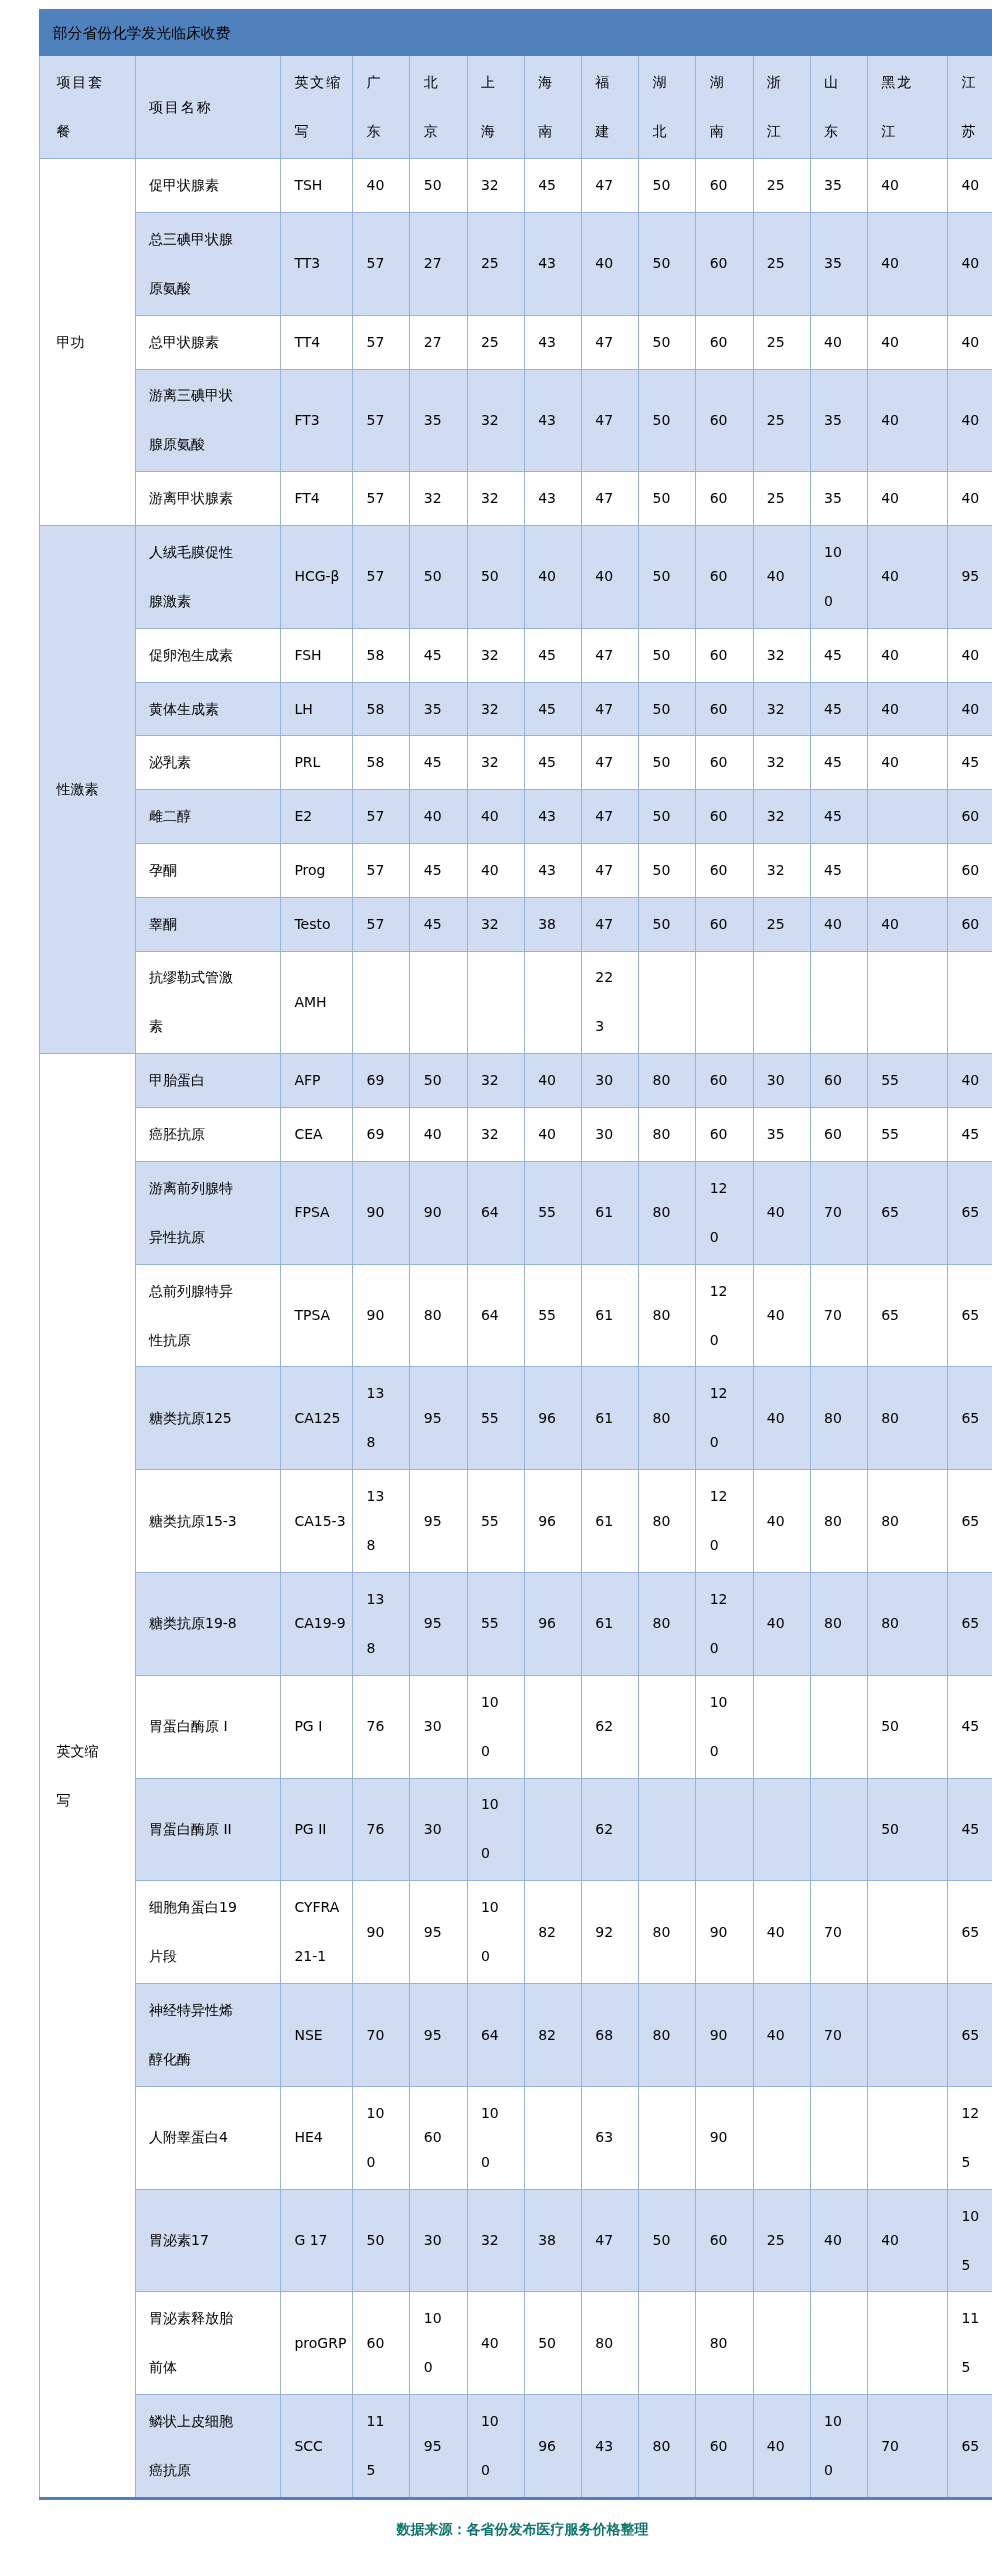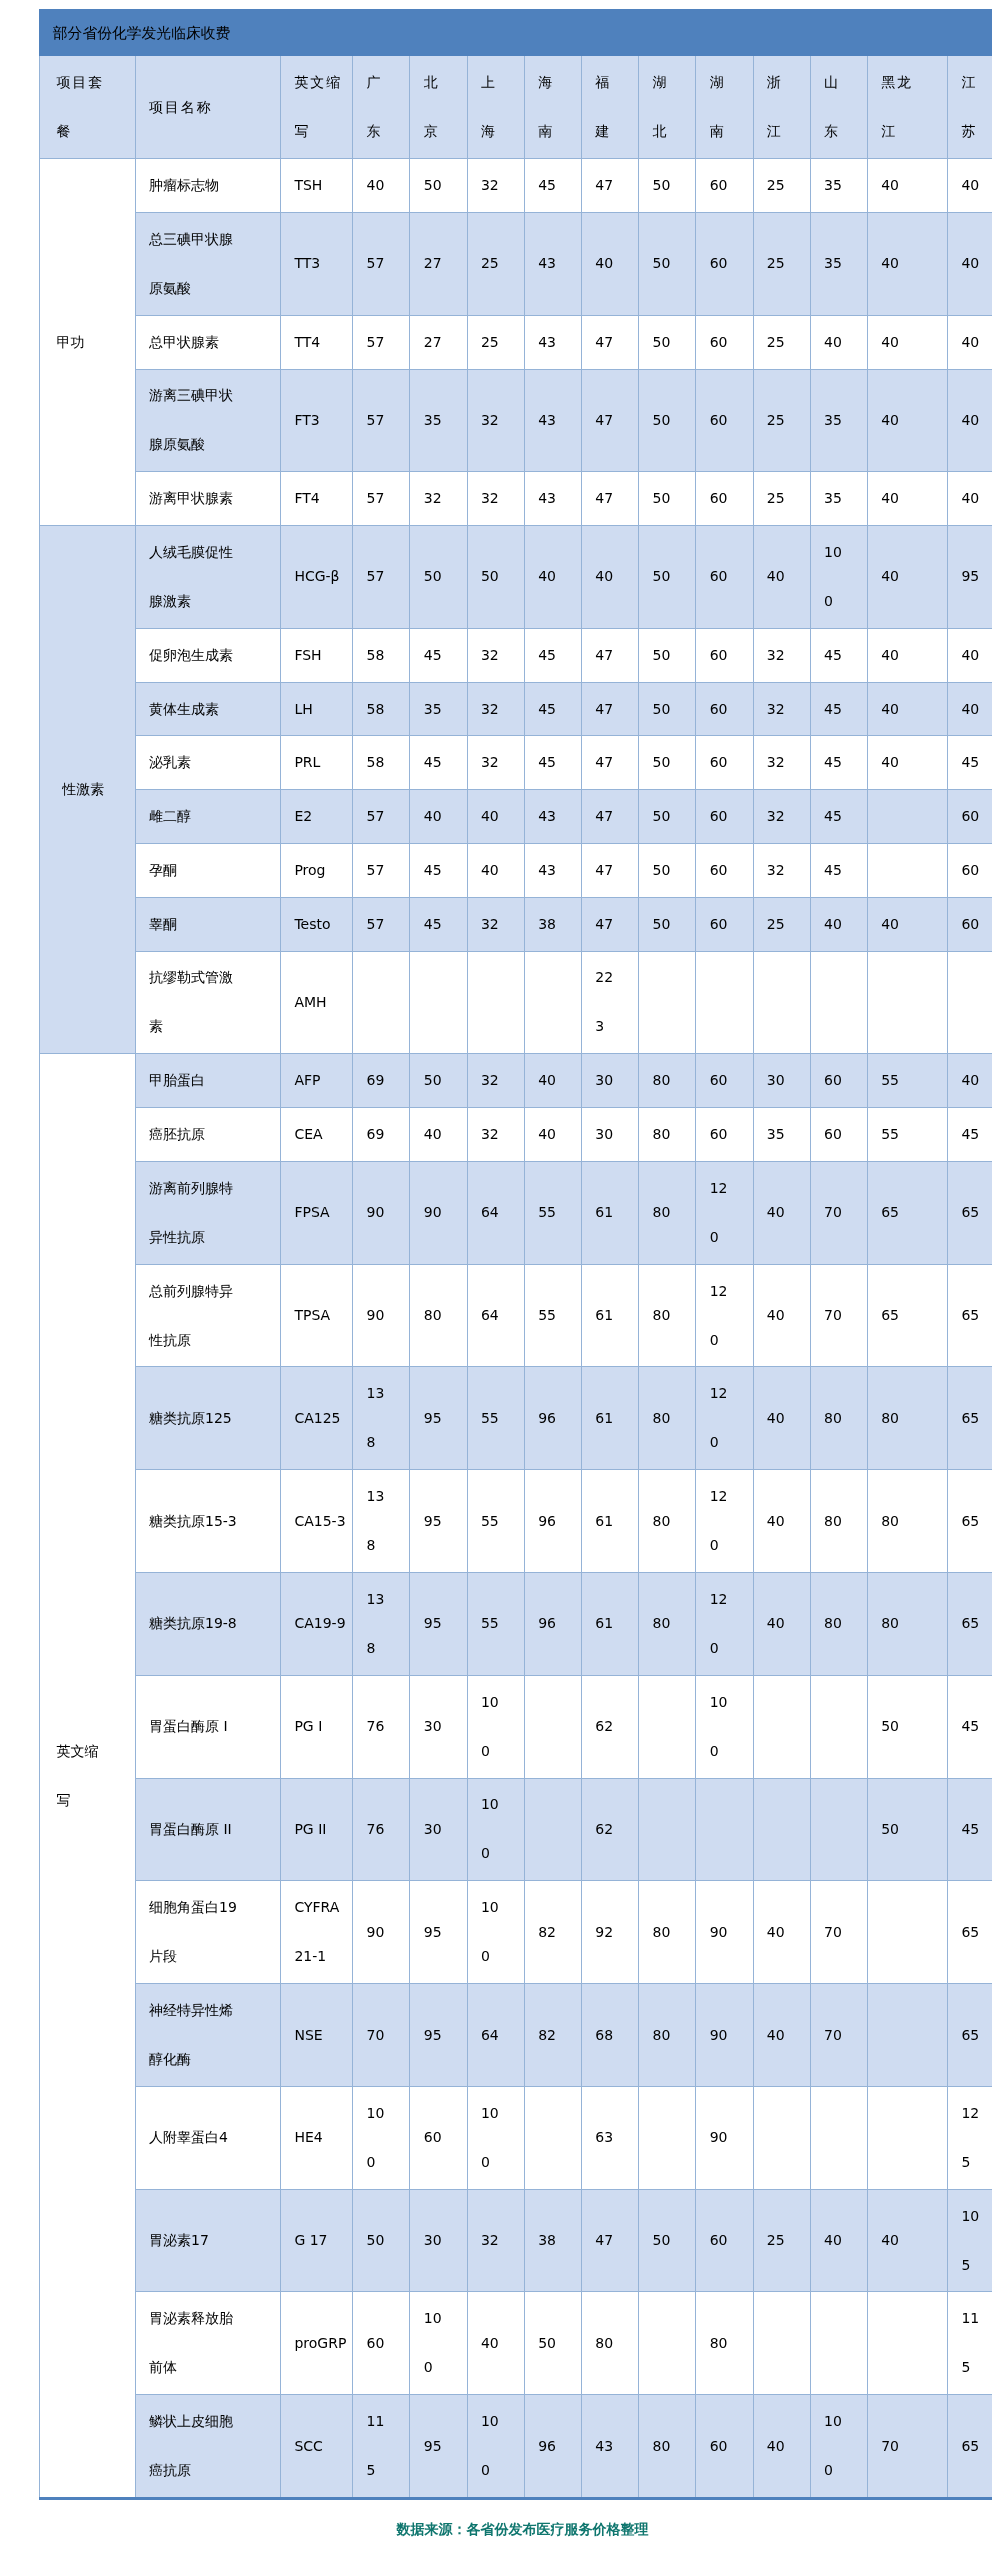--- a/index.html
+++ b/index.html
@@ -10,21 +10,21 @@
   td,th{border:1px solid #95B3D7;vertical-align:middle;text-align:left;
     word-break:break-all;font-size:14px;line-height:49px;font-weight:normal;
     padding:1.9px 23px 1.9px 13.3px;box-sizing:border-box;}
   tr.title-row td{background:#4F81BD;color:#000;font-size:14.8px;line-height:23px;
     padding:11.4px 9.5px 11.4px 12.4px;border-color:#4F81BD;word-break:normal;}
   tr.head-row th{background:#CFDCF1;letter-spacing:1.9px;}
   tr.plain td{background:#ffffff;}
   tr.band td{background:#CFDCF1;}
   td.gcell,th.gcell{padding-right:30.5px;padding-left:16px;}
   td.gwhite{background:#ffffff !important;}
-  td.gblue{background:#CFDCF1 !important;text-align:right;}
+  td.gblue{background:#CFDCF1 !important;}
   td.name,th.name{padding-right:40px;}
   td.abbr,th.abbr{padding-right:5px;}
   .src-note{width:966px;text-align:center;margin-top:21px;font-size:14px;
     font-weight:bold;color:#0f766e;}
 </style>
 </head>
 <body>
 
 <div class="page">
   <table>
@@ -59,21 +59,21 @@
           <th class="num">福建</th>
           <th class="num">湖北</th>
           <th class="num">湖南</th>
           <th class="num">浙江</th>
           <th class="num">山东</th>
           <th class="hlj">黑龙江</th>
           <th class="num">江苏</th>
         </tr>
     <tr class="plain">
           <td rowspan="5" class="gcell gwhite">甲功</td>
-          <td class="name">肿瘤标志物</td>
+          <td class="name">促甲状腺素</td>
           <td class="abbr">TSH</td>
           <td class="num">40</td>
           <td class="num">50</td>
           <td class="num">32</td>
           <td class="num">45</td>
           <td class="num">47</td>
           <td class="num">50</td>
           <td class="num">60</td>
           <td class="num">25</td>
           <td class="num">35</td>

